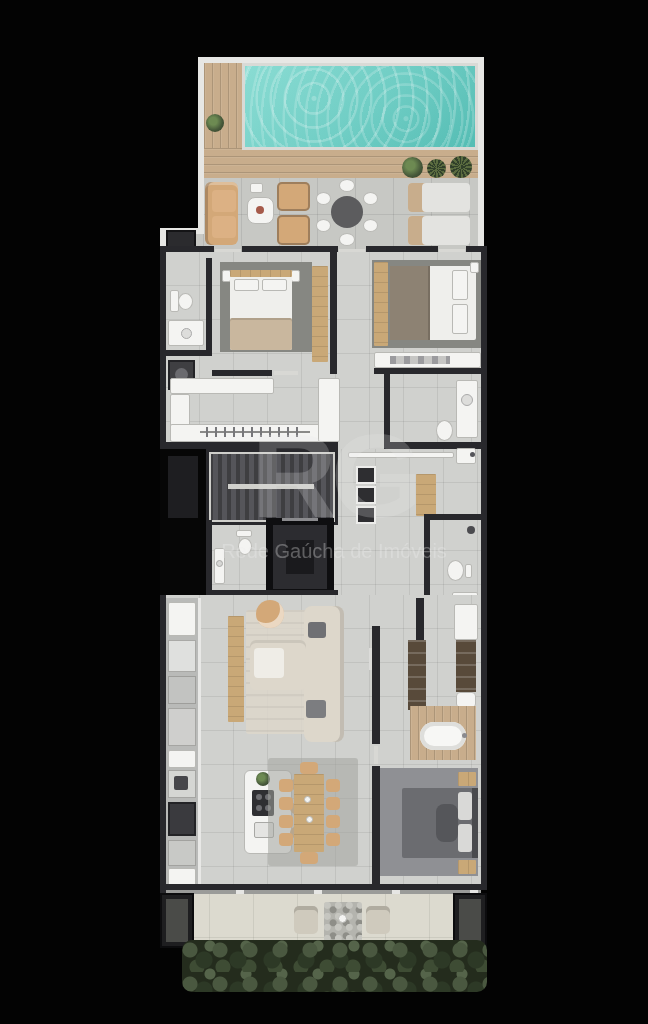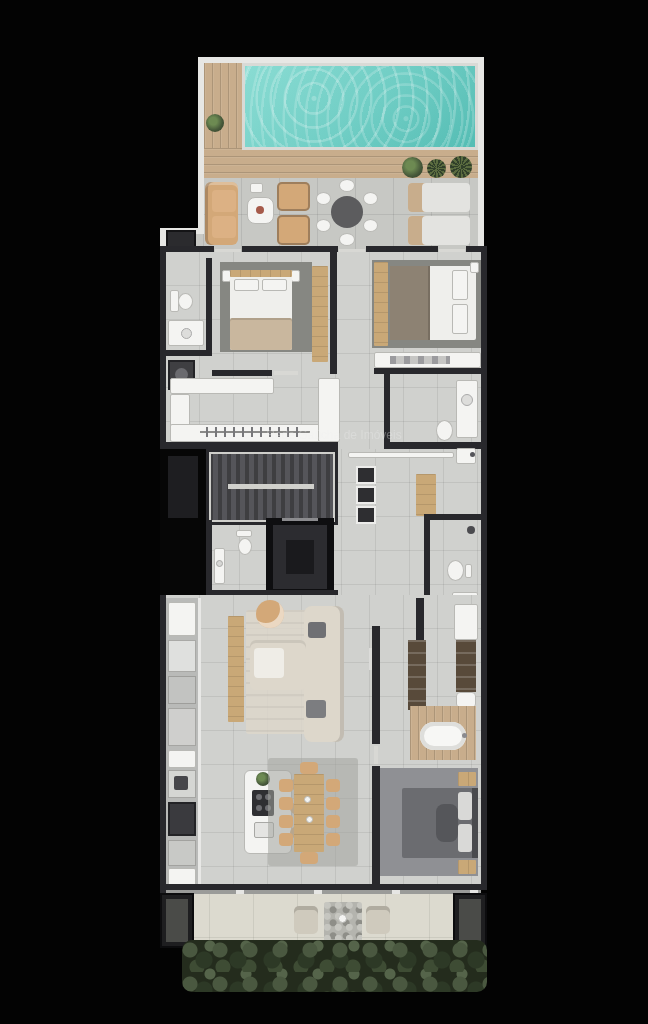--- a/index.html
+++ b/index.html
@@ -36,21 +36,21 @@
     repeating-linear-gradient(90deg,#3e3e41 0 4px,#55555a 4px 9px);box-shadow:inset 0 0 0 2px #cfcfcb;}
   .elev{border:7px solid #0e0e10;background:#2c2c30;}
   .hedge{background-color:#242c1d;border-radius:10px;background-image:
     radial-gradient(circle at 8px 10px,#4a5840 0 7px,transparent 8px),
     radial-gradient(circle at 22px 20px,#2d3926 0 8px,transparent 9px),
     radial-gradient(circle at 15px 27px,#3e4c34 0 7px,transparent 8px),
     radial-gradient(circle at 28px 6px,#55644a 0 5px,transparent 6px);
     background-size:30px 34px,34px 30px,26px 32px,36px 28px;}
   .wm{position:absolute;left:214px;top:420px;width:240px;text-align:center;z-index:60;pointer-events:none;}
   .wm .logo{font-size:118px;line-height:112px;font-weight:bold;letter-spacing:-6px;color:rgba(232,232,232,.22);}
-  .wm .sub{margin-top:8px;font-size:12px;color:rgba(238,238,238,.32);white-space:nowrap;}
+  .wm .sub{margin-top:8px;font-size:20px;color:rgba(238,238,238,.32);white-space:nowrap;}
   .dot{border-radius:50%;}
 </style>
 </head>
 <body>
 
 <div class="scene">
 
   <div class="abs terr" style="left:204px;top:63px;width:274px;height:189px"></div>
   <div class="abs terr" style="left:166px;top:232px;width:40px;height:20px"></div>
   <div class="abs deckV" style="left:204px;top:63px;width:38px;height:115px"></div>
@@ -271,16 +271,17 @@
   <div class="abs" style="left:453px;top:893px;width:34px;height:55px;background:#1e1e20;border:2px solid #0c0c0e"></div>
   <div class="abs" style="left:459px;top:899px;width:22px;height:43px;background:#4a4b48"></div>
   <div class="abs" style="left:294px;top:906px;width:24px;height:28px;background:#cfcabd;border-radius:5px;box-shadow:inset 0 4px 0 rgba(0,0,0,.15)"></div>
   <div class="abs" style="left:366px;top:906px;width:24px;height:28px;background:#cfcabd;border-radius:5px;box-shadow:inset 0 4px 0 rgba(0,0,0,.15)"></div>
   <div class="abs" style="left:324px;top:902px;width:38px;height:40px;background:radial-gradient(circle at 30% 30%,#c6c6c0 0 3px,transparent 4px),radial-gradient(circle at 70% 60%,#8e8e88 0 3px,transparent 4px),#b4b4ae;background-size:11px 11px,13px 13px;border-radius:3px"></div>
   <div class="abs dot white" style="left:338px;top:914px;width:9px;height:9px"></div>
 
   <div class="abs hedge" style="left:182px;top:940px;width:305px;height:52px"></div>
 
   <div class="wm">
+    <div class="logo">RG</div>
     <div class="sub">Rede Gaúcha de Imóveis</div>
   </div>
 
 </div>
 
 </body></html>

